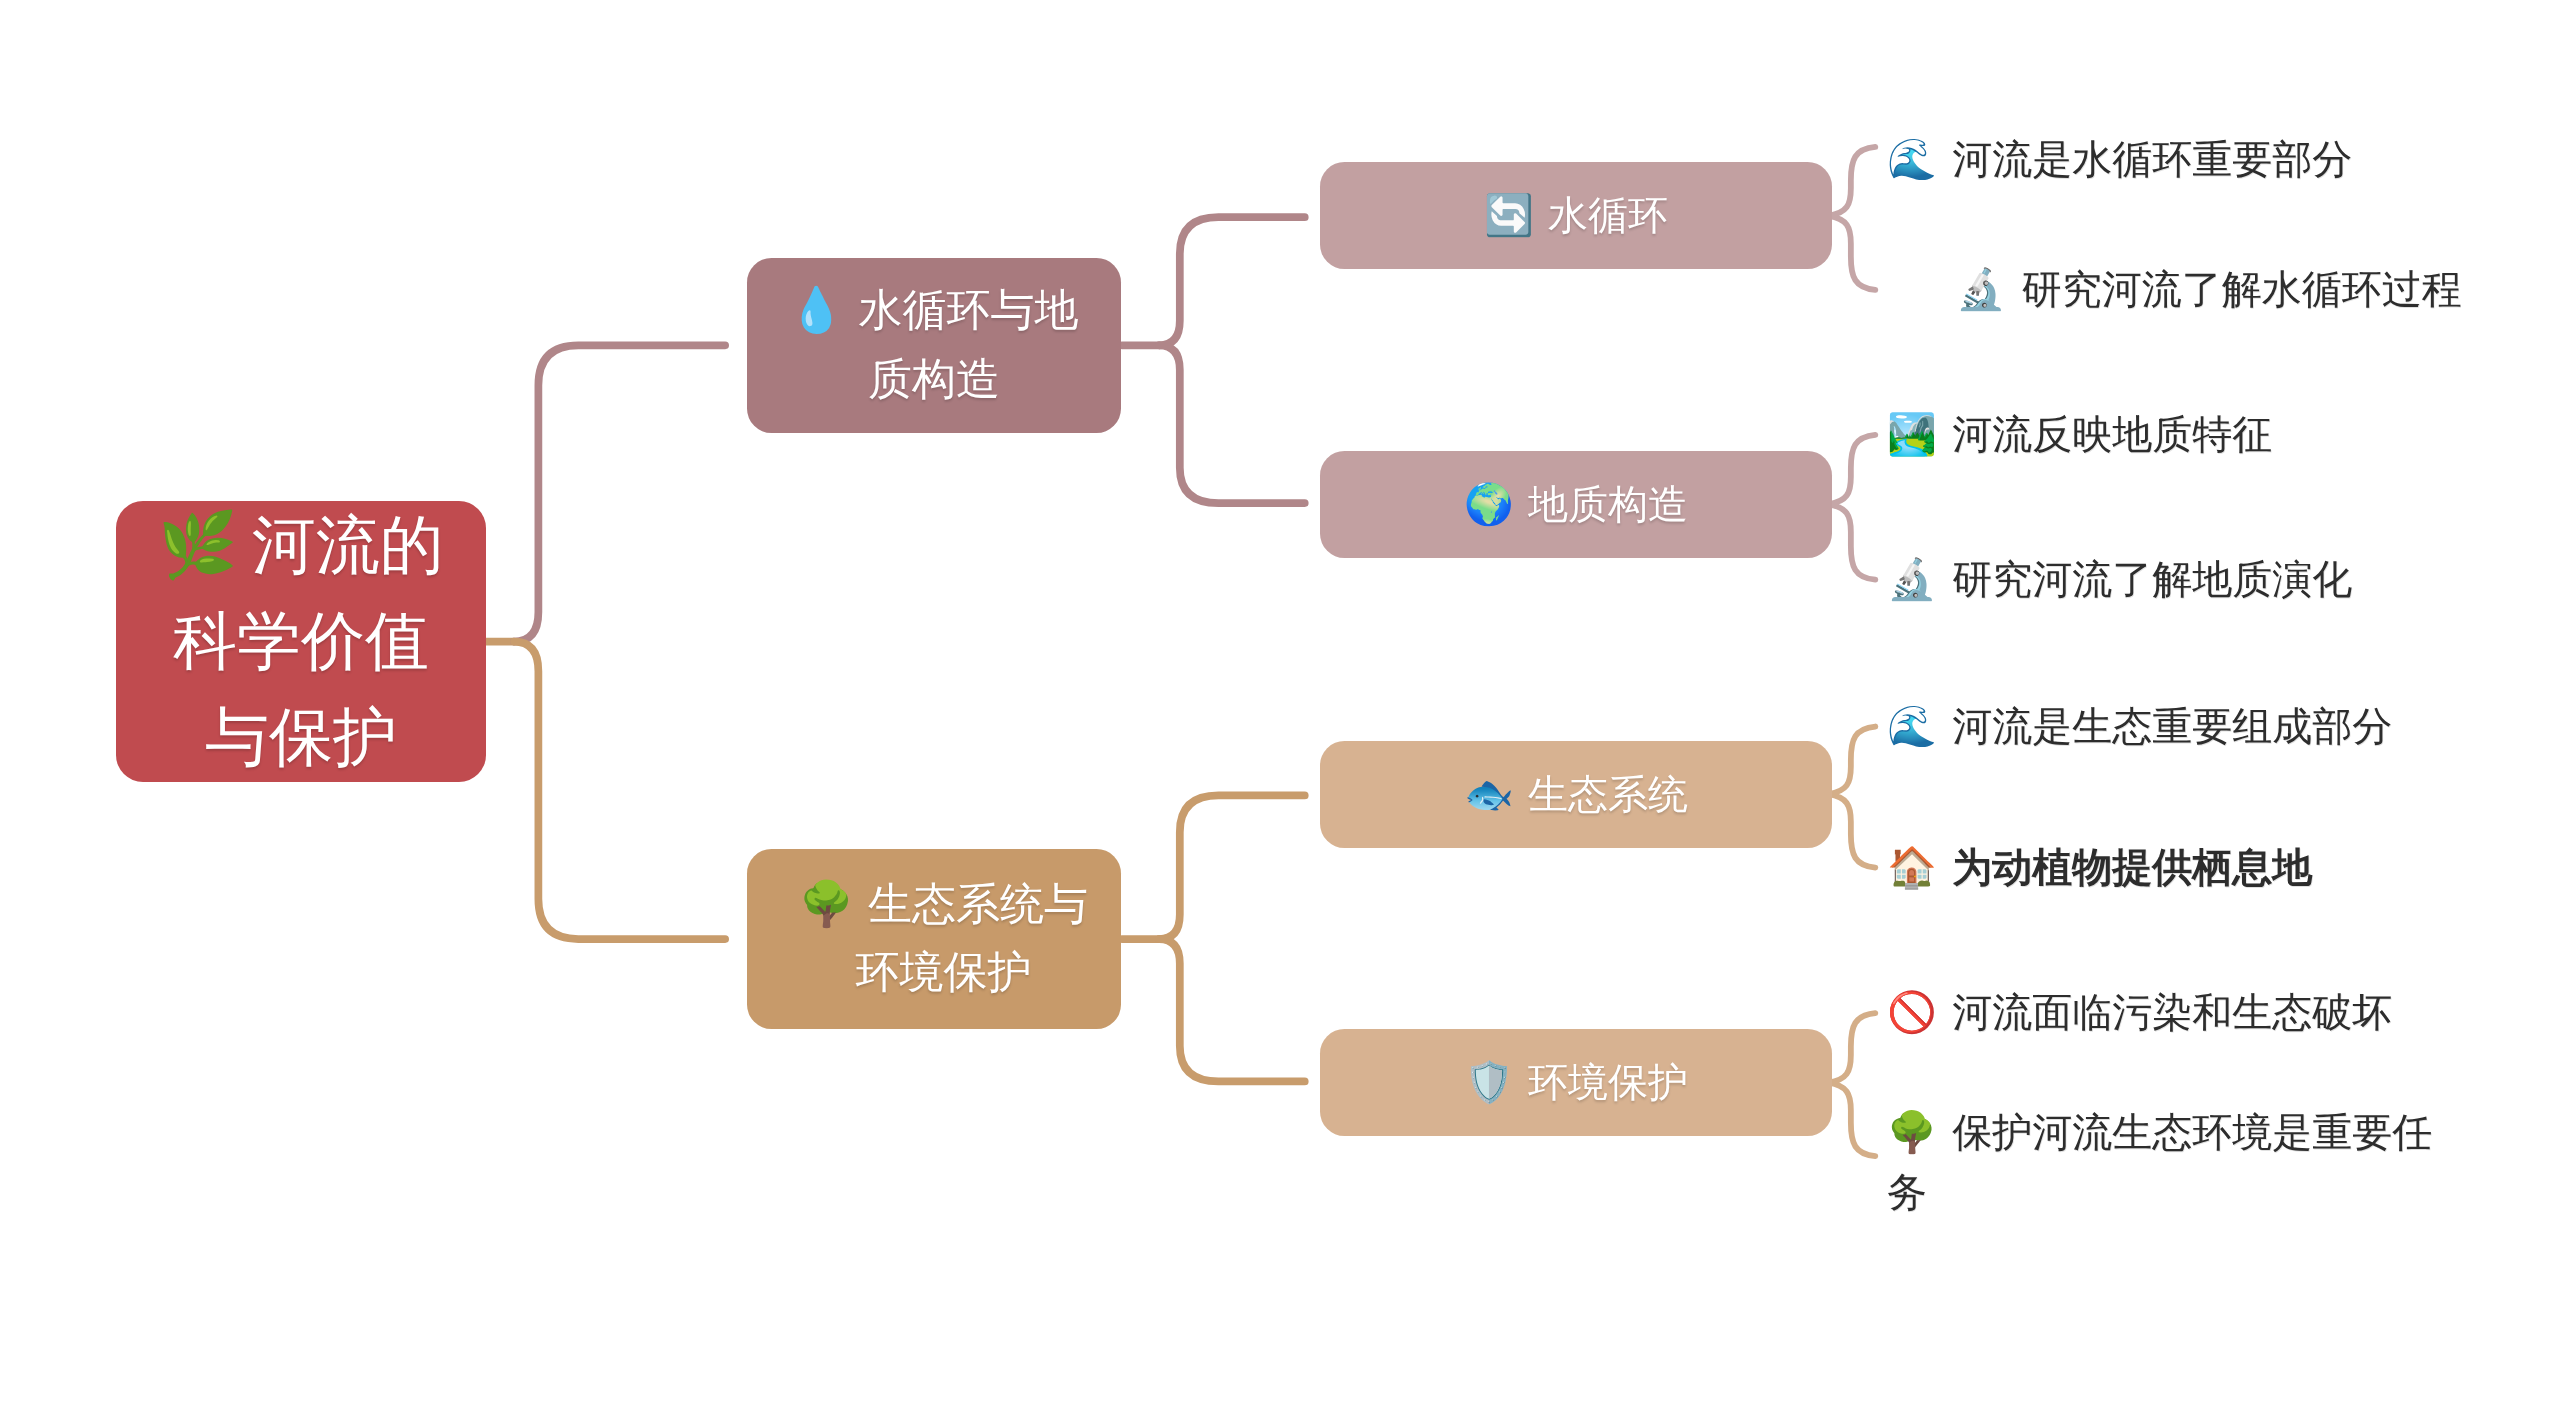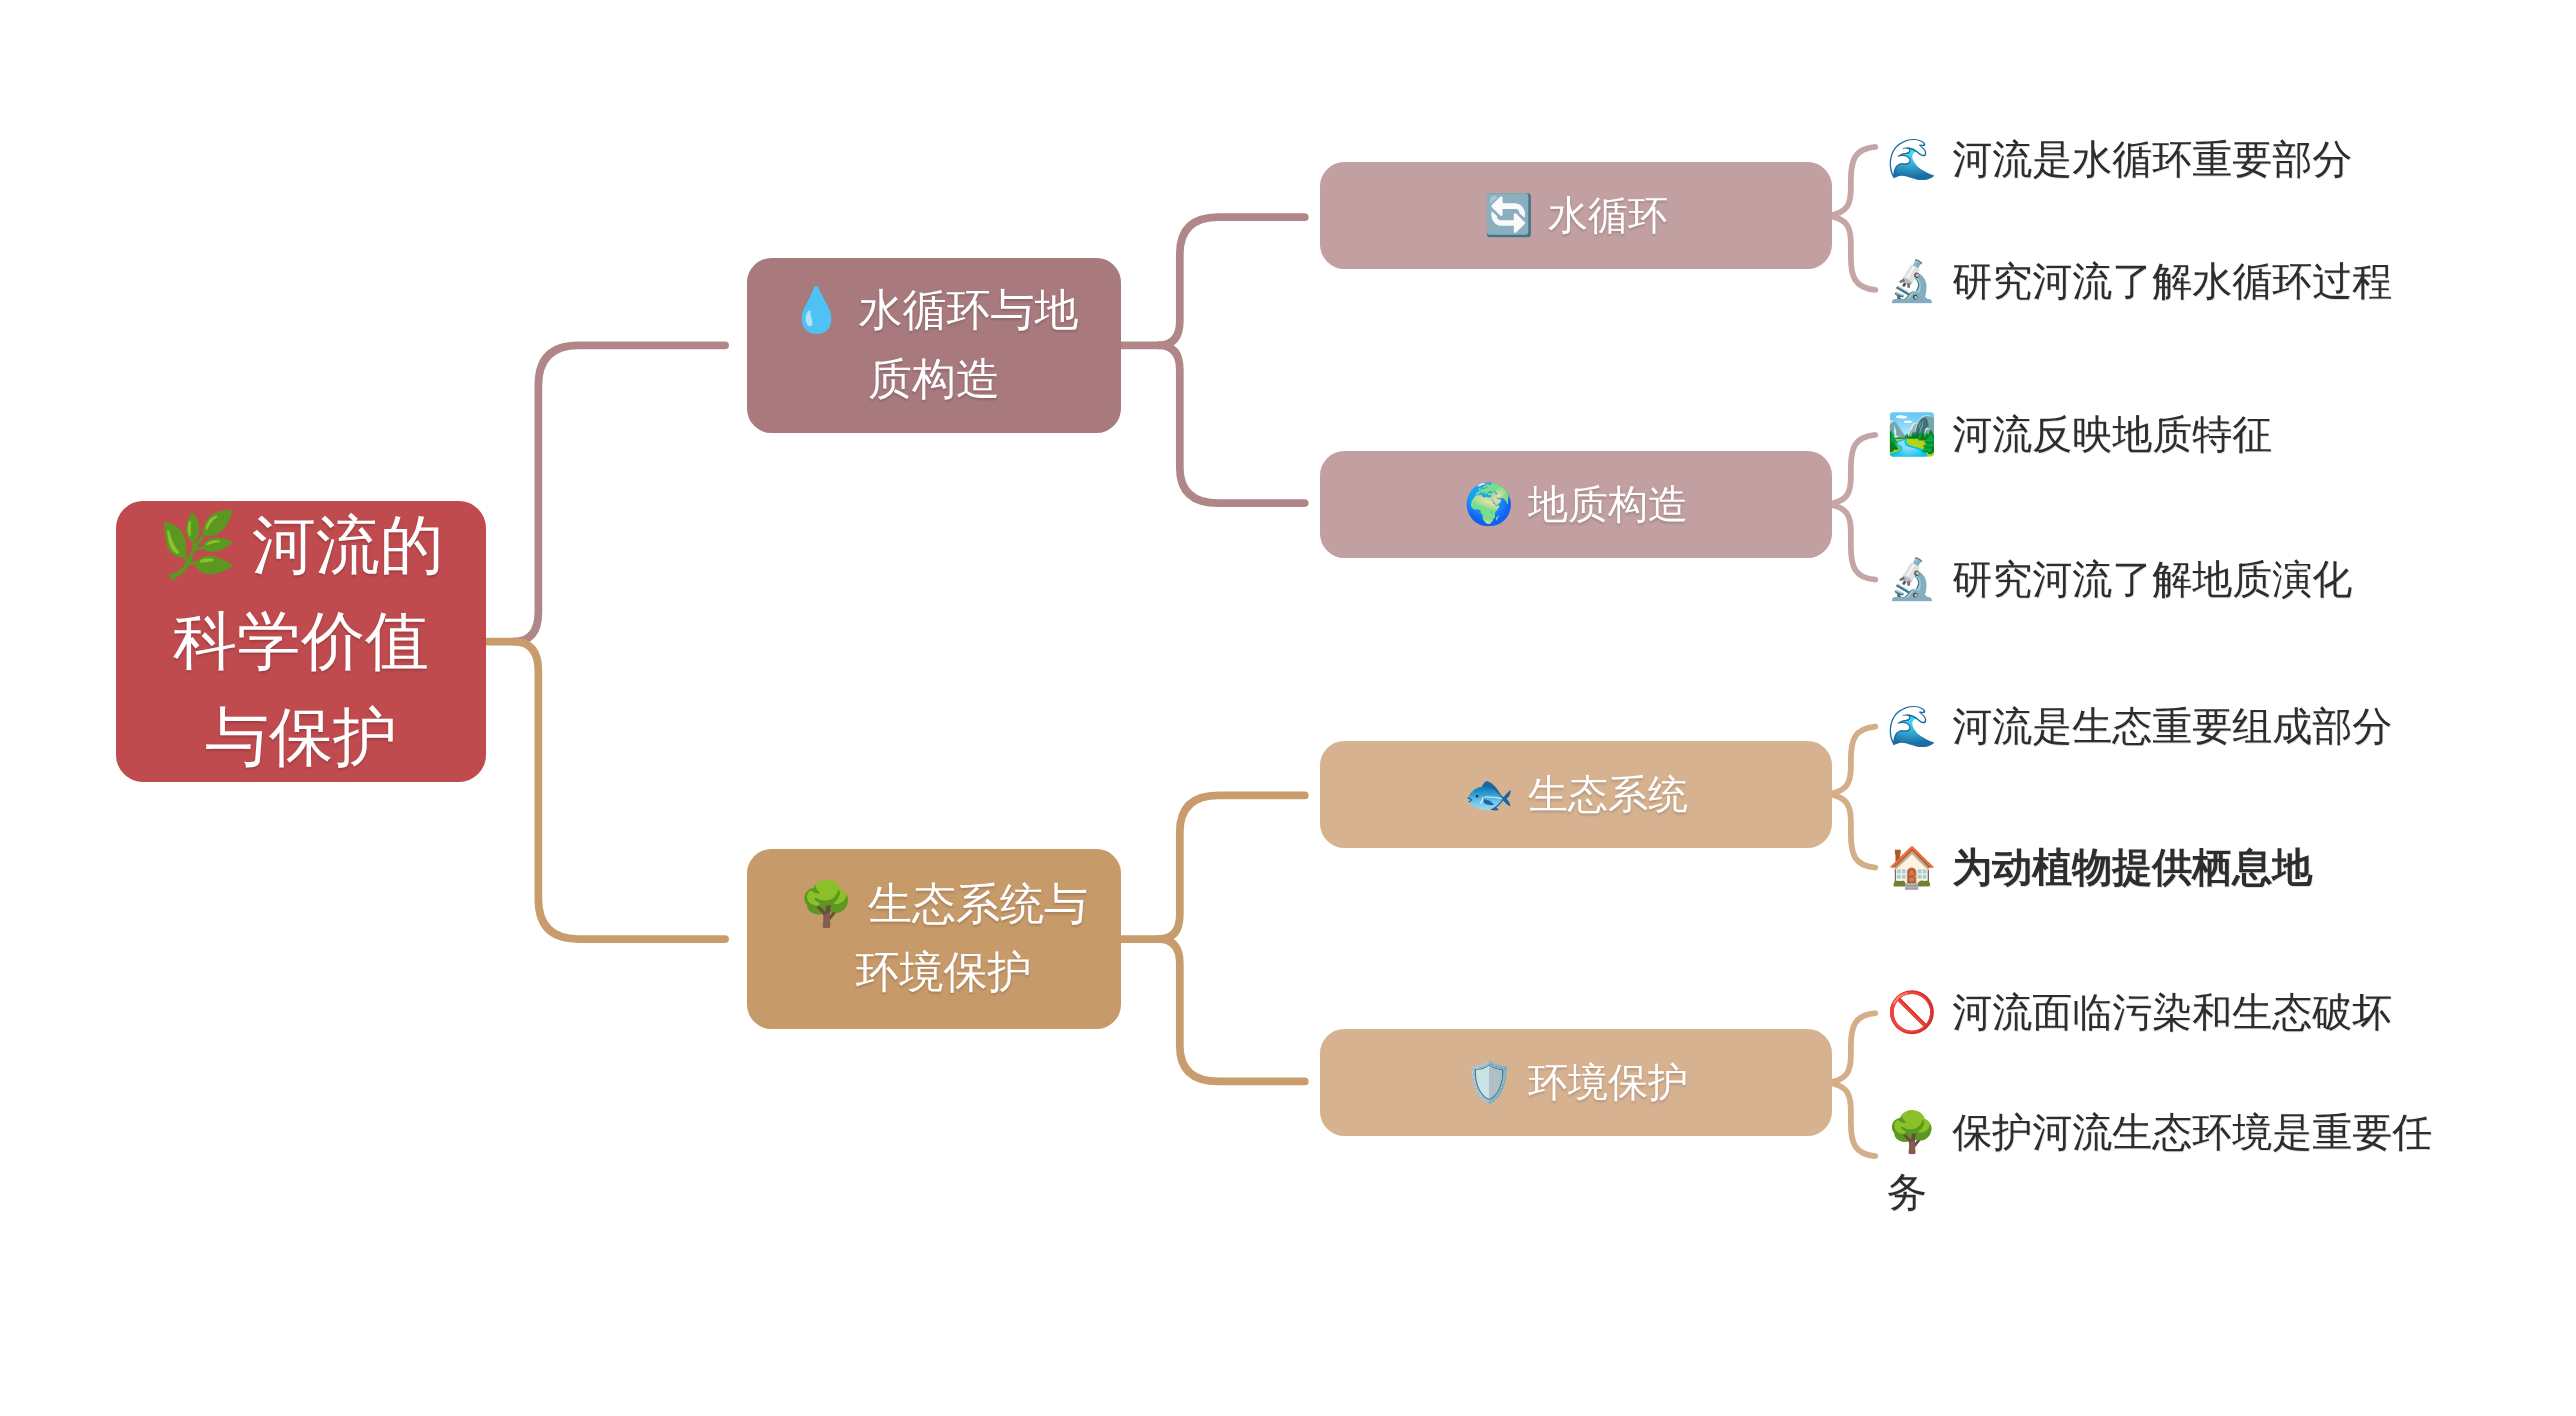--- a/index.html
+++ b/index.html
@@ -34,21 +34,21 @@
   .topic-geo{top:451px;}
   .topic-ecosys{top:741px;}
   .topic-env{top:1029px;}
   .leaf{
     position:absolute;left:1887px;width:644px;
     font-size:40px;line-height:1.5;color:#2d2d2d;
     text-shadow:0.6px 1.3px 0 rgba(0,0,0,0.12);
   }
   .leaf .icon{margin-right:15.5px;text-shadow:none;}
   .leaf-1{top:117px;margin-top:13px;}
-  .leaf-2{top:252px;}
+  .leaf-2{top:260px;text-align:center;}
   .leaf-3{top:405px;}
   .leaf-4{top:550px;}
   .leaf-5{top:697px;}
   .leaf-6{top:838px;font-weight:bold;}
   .leaf-7{top:983px;}
   .leaf-8{top:1103px;width:547px;}
 </style>
 </head>
 <body>
 

